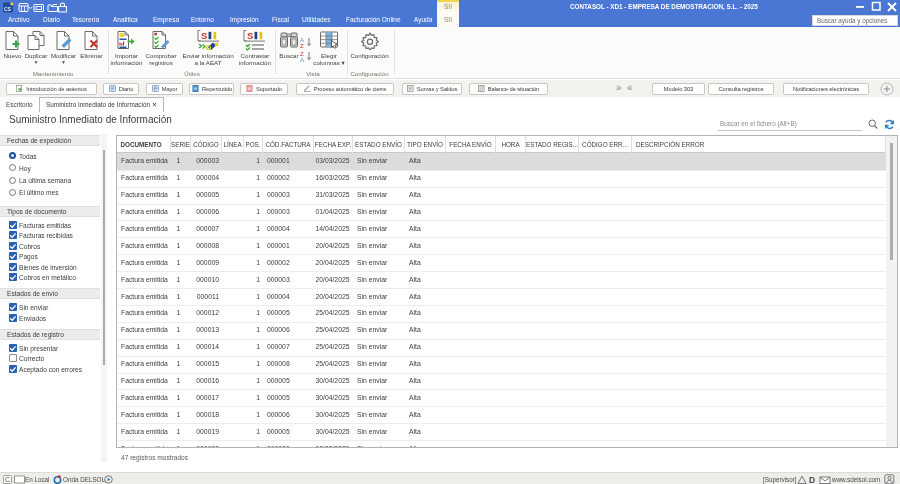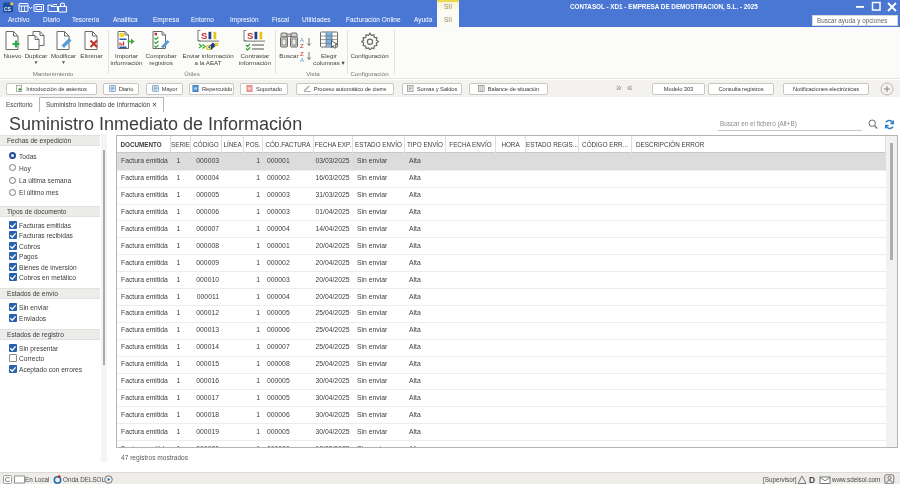--- a/index.html
+++ b/index.html
@@ -24,21 +24,21 @@
 .rcaret { position:absolute; font-size:5px; color:#555; text-align:center; }
 
 #qbar { position:absolute; left:0; top:80px; width:900px; height:17px; background:#f4f2ef; }
 .qbtn { position:absolute; top:2.5px; height:12.5px; background:#fff; border:1px solid #c9c7c5; border-radius:2px; font-size:5.8px; letter-spacing:-0.1px; color:#3c3c3c; line-height:10.5px; white-space:nowrap; padding:0 2px; text-align:center; }
 .qico { display:inline-block; width:7px; height:7px; margin-right:3px; vertical-align:-1px; }
 
 #tabsrow { position:absolute; left:0; top:97px; width:900px; height:15px; background:#fff; }
 #tab-esc { position:absolute; left:6px; top:3.5px; font-size:6.4px; color:#444; }
 #tab-act { position:absolute; left:39px; top:0; height:15px; background:#fff; border:1px solid #b9b7b5; border-bottom:none; font-size:6.4px; color:#3c3c3c; line-height:13px; padding:0 6px; }
 
-#pagetitle { position:absolute; left:9px; top:114px; font-size:18px; color:#3d3d3d; }
+#pagetitle { position:absolute; left:9px; top:114px; font-size:10px; color:#3d3d3d; }
 #filesearch { position:absolute; left:718px; top:118px; width:144px; height:13px; border-bottom:1px solid #c9c7c5; font-size:6.3px; color:#8a8a88; padding-left:2px; line-height:12px; }
 
 .shead { position:absolute; left:0; width:100px; height:11px; background:#ececea; border-top:1px solid #e0e0de; border-bottom:1px solid #e0e0de; font-size:6.6px; color:#3c3c3c; line-height:10px; padding-left:7px; }
 .sitem { position:absolute; left:19px; font-size:6.6px; color:#3c3c3c; line-height:8px; }
 .radio { position:absolute; left:-10px; top:-0.5px; width:7px; height:7px; border:1px solid #77777b; border-radius:50%; background:#fff; }
 .radio.sel { border:2.2px solid #1f4e9e; }
 .chk { position:absolute; left:-10.5px; top:-1px; width:8px; height:8px; background:#2861ae; border-radius:1px; }
 .chk.off { background:#fff; border:1px solid #8a8a88; }
 .chk svg { position:absolute; left:0.5px; top:1px; }
 #sidescroll { position:absolute; left:102.5px; top:150px; width:2px; height:215px; background:#a9a9a7; }

